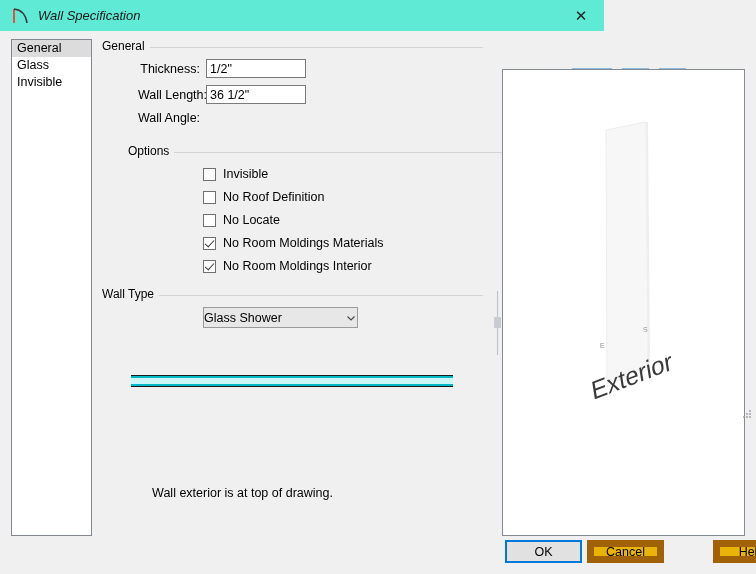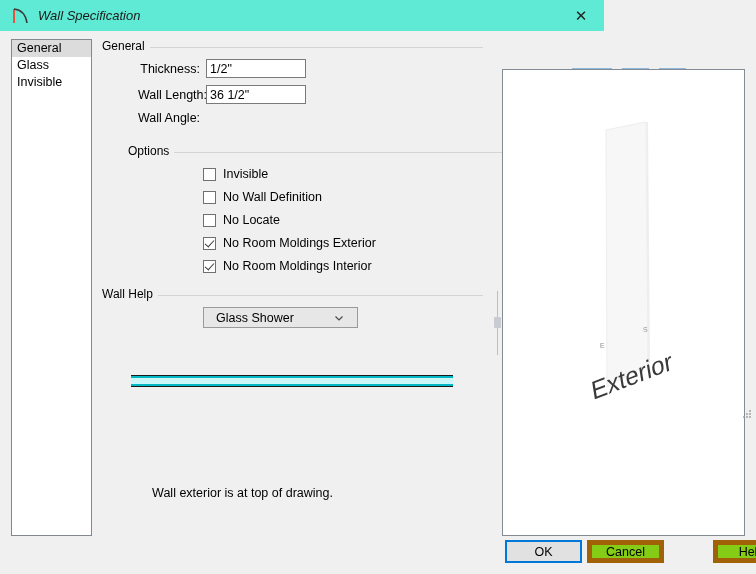--- a/index.html
+++ b/index.html
@@ -159,21 +159,21 @@
 
   
   .dropdown {
     position: absolute;
     width: 155px; height: 21px;
     background: #e7e7e7;
     border: 1px solid #9a9a9a;
     box-sizing: border-box;
     display: flex;
     align-items: center;
-    padding: 0 12px;
+    padding: 0 0;
   }
   .dropdown-value {
     font-size: 12.5px;
     color: #000;
     flex: 1;
     white-space: nowrap;
     overflow: hidden;
   }
   .dropdown-chev {
     width: 12px; height: 12px;
@@ -274,22 +274,22 @@
     background: #ffffff;
     border: 1px solid #858b94;
     box-sizing: border-box;
     overflow: hidden;
   }
 
   
   .btn {
     position: absolute;
     height: 23px;
-    background: #84cc16;
-    border: 5px solid #a16207;
+    background: #eab308;
+    border: 7px solid #a16207;
     box-sizing: border-box;
     font-family: "Liberation Sans", sans-serif;
     font-size: 12.5px;
     color: #000;
     display: flex;
     align-items: center;
     justify-content: center;
   }
   .btn.default {
     background: #e1e1e1;
@@ -347,37 +347,37 @@
     <div class="group-title">Options</div>
     <div class="group-line" style="left:44px; width:337px;"></div>
   </div>
 
   <div class="cb-row" style="left:203px; top:135px;">
     <span class="cb-box"></span>
     <span class="cb-label">Invisible</span>
   </div>
   <div class="cb-row" style="left:203px; top:158px;">
     <span class="cb-box"></span>
-    <span class="cb-label">No Wall Definition</span>
+    <span class="cb-label">No Roof Definition</span>
   </div>
   <div class="cb-row" style="left:203px; top:181px;">
     <span class="cb-box"></span>
     <span class="cb-label">No Locate</span>
   </div>
   <div class="cb-row" style="left:203px; top:204px;">
     <span class="cb-box checked"></span>
-    <span class="cb-label">No Room Moldings Exterior</span>
+    <span class="cb-label">No Room Moldings Materials</span>
   </div>
   <div class="cb-row" style="left:203px; top:227px;align-items:center;">
     <span class="cb-box checked"></span>
     <span class="cb-label">No Room Moldings Interior</span>
   </div>
 
   <div class="group" style="left:102px; top:256px; width:381px; height:16px;">
-    <div class="group-title">Wall Help</div>
+    <div class="group-title">Wall Type</div>
     <div class="group-line" style="left:53px; width:328px;"></div>
   </div>
 
   <div class="dropdown" style="left:203px; top:276px;">
     <span class="dropdown-value">Glass Shower</span>
     <span class="dropdown-chev">
       <svg width="12" height="12" viewBox="0 0 12 12">
         <path d="M2.5 4.5 L6 8 L9.5 4.5" stroke="#4a4a4a" stroke-width="1.2" fill="none"></path>
       </svg>
     </span>

